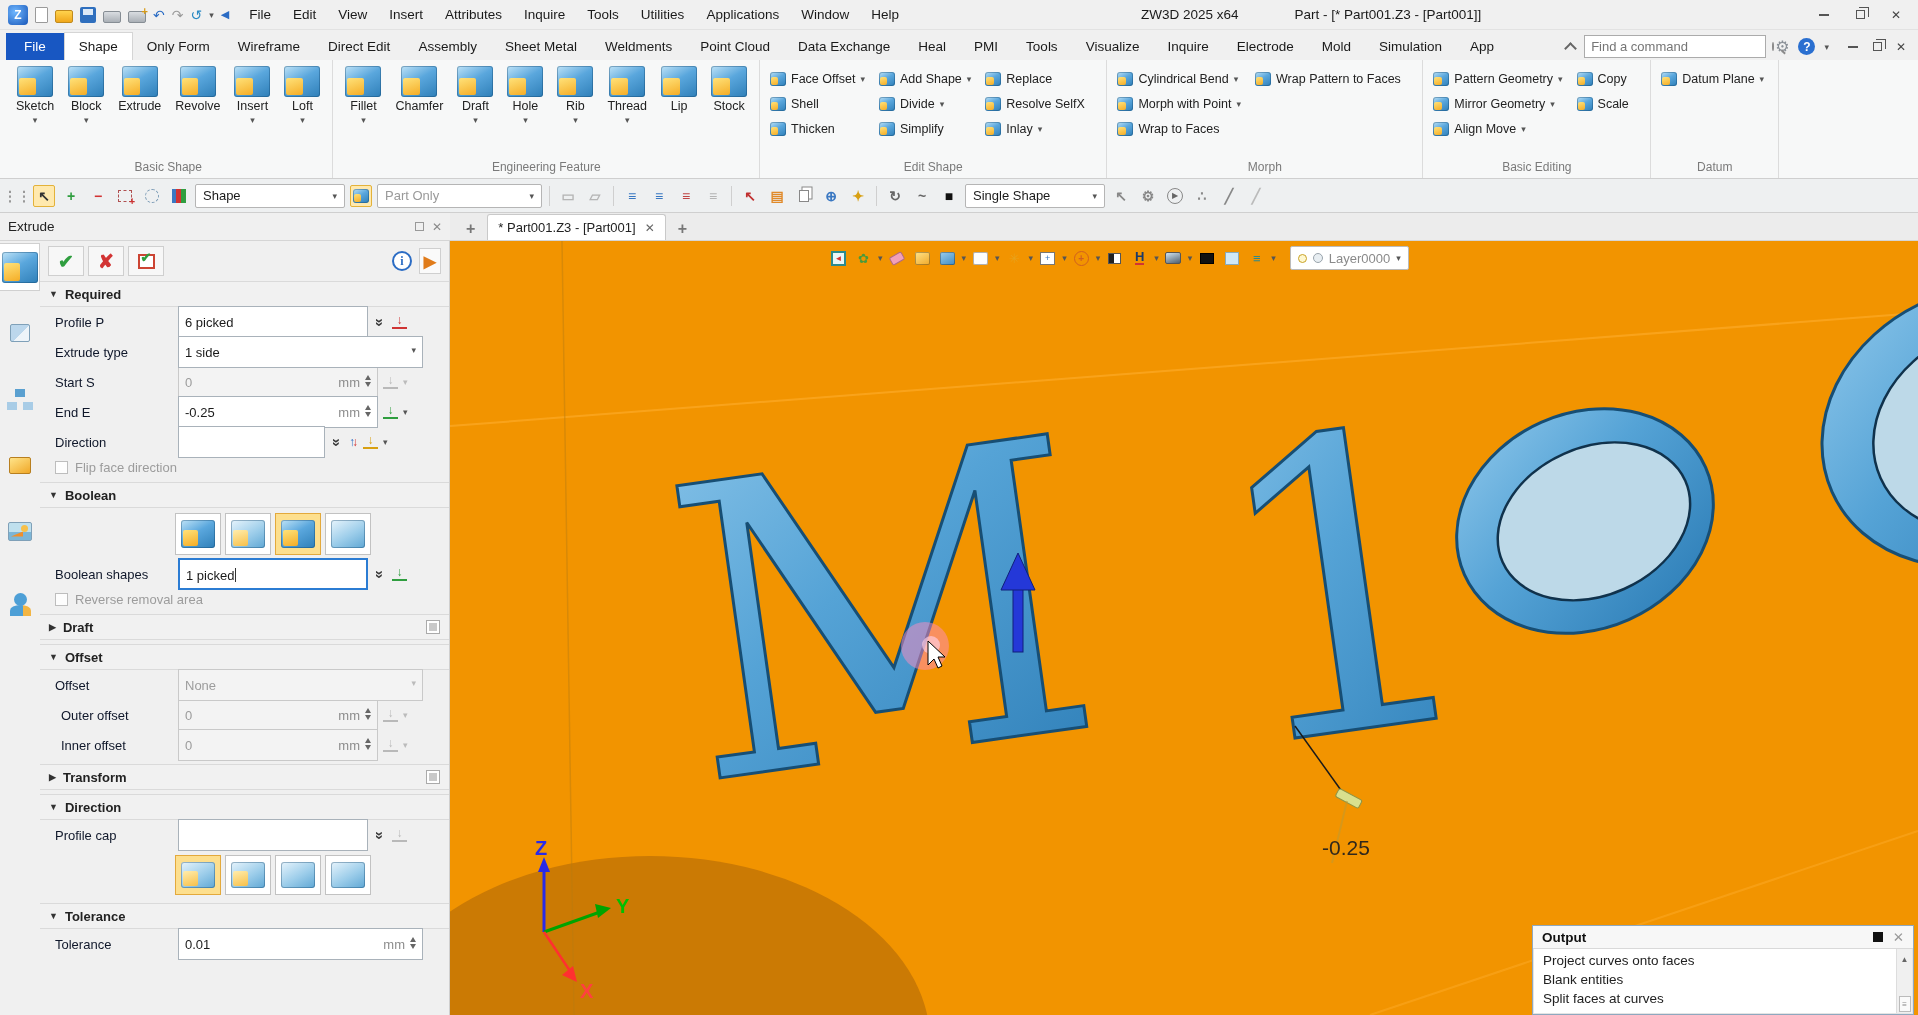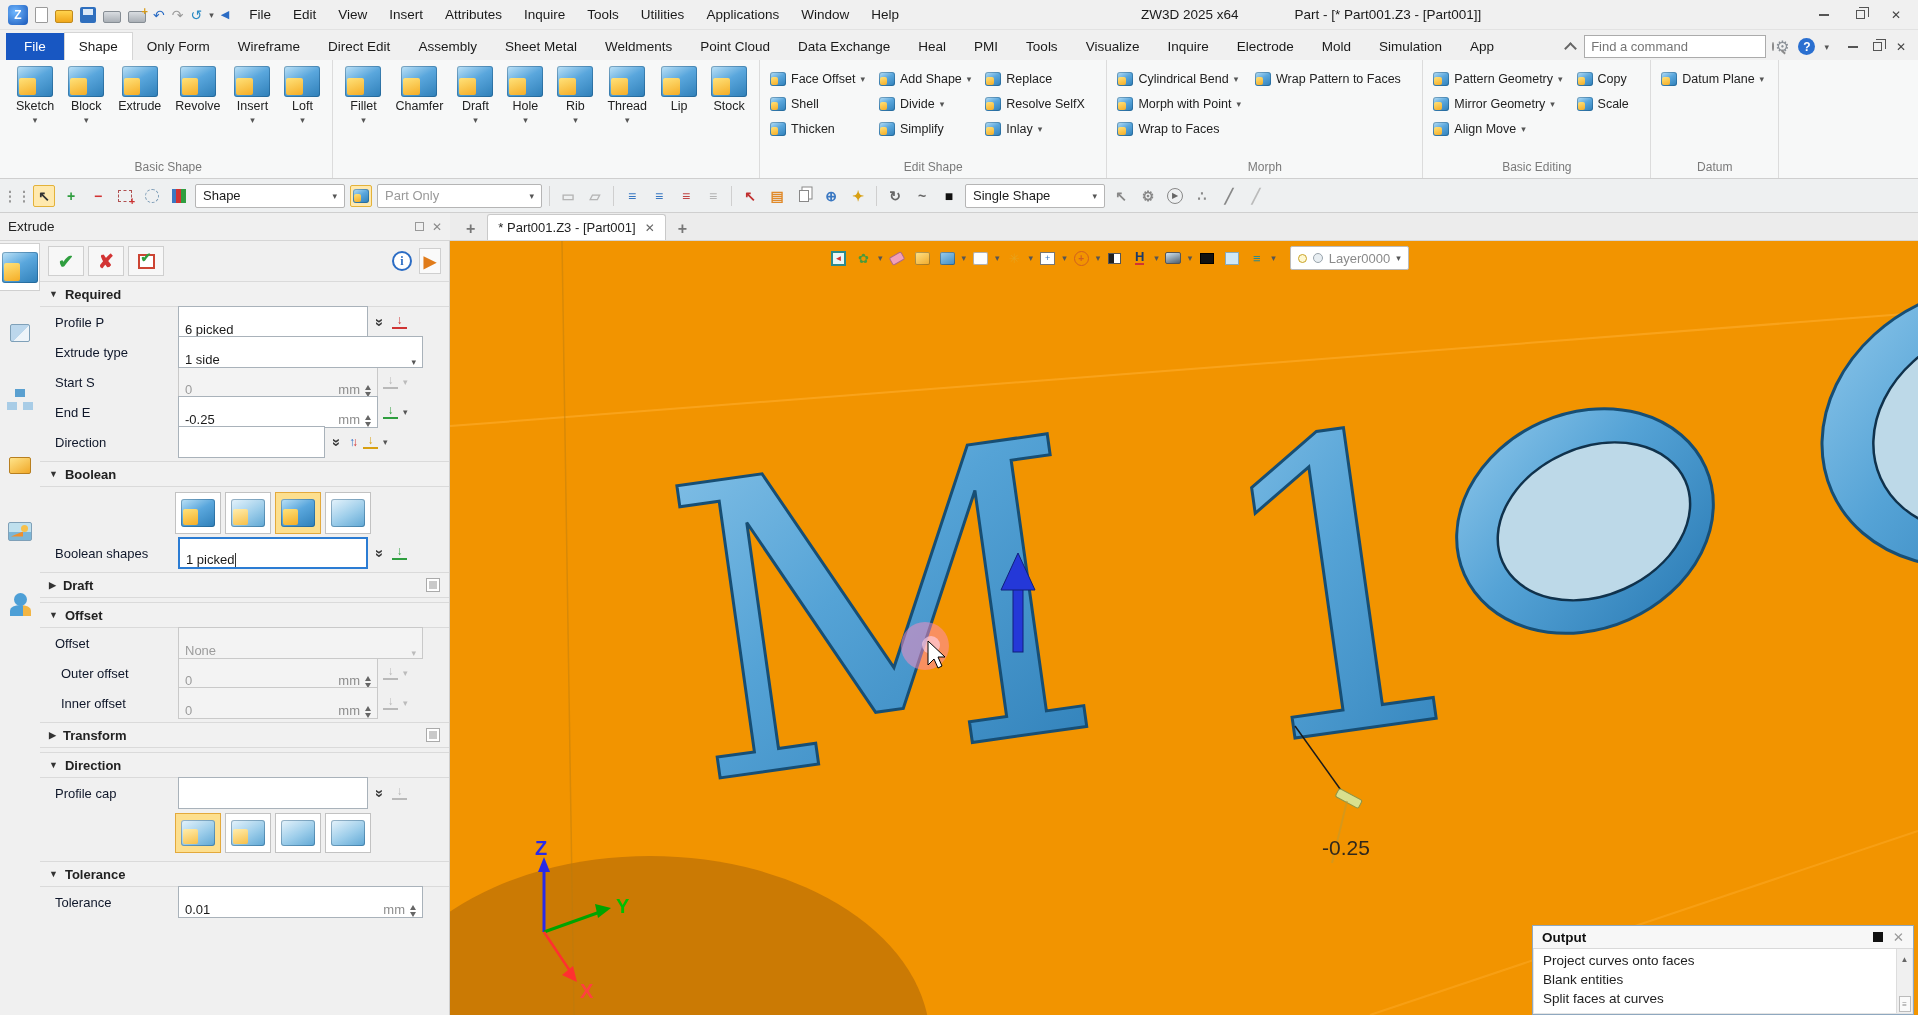--- a/index.html
+++ b/index.html
@@ -103,21 +103,21 @@
   .infoc{width:20px;height:20px;border-radius:50%;border:2px solid #2b6cc4;color:#2b6cc4;font-size:12px;font-weight:bold;font-family:"Liberation Serif",serif;display:flex;align-items:center;justify-content:center;background:#fff}
   .bookb{width:22px;height:26px;border:1px solid #cfcfcf;background:#fafafa;display:flex;align-items:center;justify-content:center;color:#e07b1a;font-weight:bold}
 
   .sect{display:flex;align-items:center;gap:7px;height:26px;background:#f1f1f1;border-top:1px solid #dadada;border-bottom:1px solid #dadada;padding:0 9px;font-weight:bold;font-size:13px;color:#222;margin-top:4px}
   .arr{font-size:9px;color:#333}
   .sect .sq{margin-left:auto;width:14px;height:14px;border:1px solid #aaa;background:#fff;display:flex;align-items:center;justify-content:center}
   .sect .sq::after{content:"";width:8px;height:8px;background:#c9c9c9}
   .frow{display:flex;align-items:center;height:30px;padding:0 8px 0 15px;gap:5px}
   .flabel{width:118px;font-size:13px;color:#0f172a;flex:0 0 118px}
   .flabel.ind{padding-left:6px}
-  .inp{height:32px;background:#fff;border:1px solid #a9b2ba;display:flex;align-items:flex-end;padding:0 6px;font-size:13px;color:#1a1a1a}
+  .inp{height:32px;background:#fff;border:1px solid #a9b2ba;display:flex;align-items:flex-start;padding:8px 6px;font-size:13px;color:#1a1a1a}
   .inp.dis{background:#f3f3f3;color:#9c9c9c;border-color:#c9c9c9}
   .inp.foc{border:2px solid #2b7cd3}
   .unit{margin-left:auto;color:#8d8d8d;font-size:13px;padding:0 3px}
   .spin{display:flex;flex-direction:column;align-items:center;gap:2px;padding-left:2px}
   .sp-up{width:0;height:0;border-left:3.5px solid transparent;border-right:3.5px solid transparent;border-bottom:5px solid #666}
   .sp-dn{width:0;height:0;border-left:3.5px solid transparent;border-right:3.5px solid transparent;border-top:5px solid #666}
   .w190{width:190px}.w200{width:200px}.w147{width:147px}.w245{width:245px}
   .chev2{display:inline-block;transform:rotate(90deg);font-weight:bold;color:#3a3a3a;font-size:15px;width:14px;text-align:center}
   .dico{display:inline-flex;justify-content:center;width:15px;font-size:12px;line-height:11px;font-weight:bold;border-bottom:2px solid currentColor;padding-bottom:1px}
   .dico.red{color:#cf3434}.dico.green{color:#2f9e3f}.dico.yel{color:#d8a012}.dico.gry{color:#b9b9b9}
@@ -330,20 +330,21 @@
             <span class="cube"></span>
             <span>Lip</span>
             <span class="car">&nbsp;</span>
           </div>
           <div class="bitem">
             <span class="cube"></span>
             <span>Stock</span>
             <span class="car">&nbsp;</span>
           </div>
         </div>
+        <div class="rlabel">Engineering Feature</div>
       </div>
       <div class="rgroup">
         <div class="rbody">
           <div class="scol">
             <div class="sitem">
               <span class="cube sm"></span>
               <span>Face Offset</span>
               <span class="car">▾</span>
             </div>
             <div class="sitem">
@@ -623,20 +624,24 @@
             <span class="flabel">Direction</span>
             <span class="inp w147"></span>
             <span class="chev2">»</span>
             <span class="updown">
                 <span style="color:#2b6cc4">↑</span>
                 <span style="color:#d23333;margin-left:-3px">↓</span>
               </span>
             <span class="dico yel">↓</span>
             <span class="car">▾</span>
           </div>
+          <div class="cbrow">
+            <span class="cb"></span>
+            <span>Flip face direction</span>
+          </div>
 
           <div class="sect">
             <span class="arr">▼</span>
               <span>Boolean</span>
           </div>
           <div class="brow">
             <span class="bbtn">
                 <span class="cube" style="width:34px;height:28px"></span>
               </span>
             <span class="bbtn">
@@ -650,20 +655,24 @@
               </span>
           </div>
           <div class="frow">
             <span class="flabel">Boolean shapes</span>
             <span class="inp foc w190">
                 <span>1 picked</span>
                 <span style="width:1px;height:14px;background:#333;margin-left:1px"></span>
               </span>
             <span class="chev2">»</span>
             <span class="dico green">↓</span>
+          </div>
+          <div class="cbrow">
+            <span class="cb"></span>
+            <span>Reverse removal area</span>
           </div>
 
           <div class="sect">
             <span class="arr">▶</span>
               <span>Draft</span>
               <span class="sq"></span>
           </div>
 
           <div class="sect">
             <span class="arr">▼</span>

